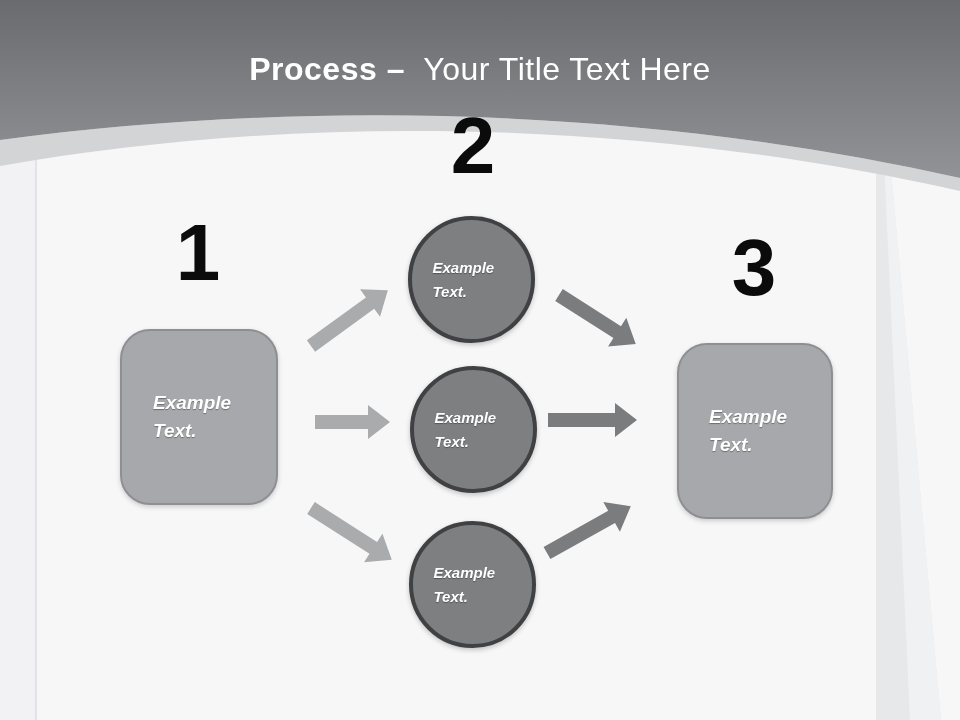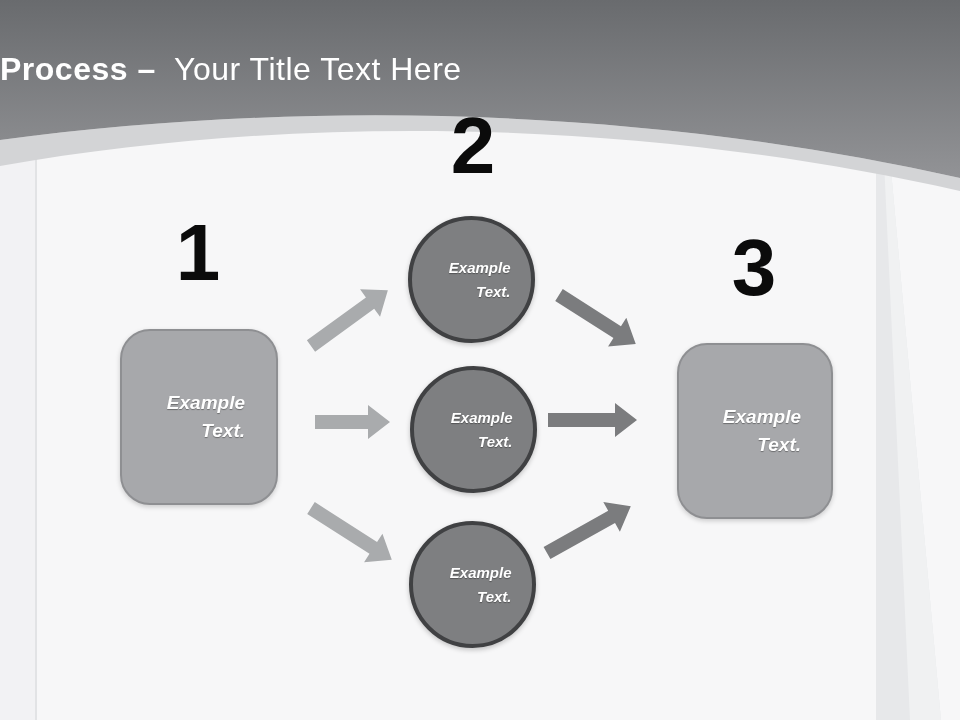--- a/index.html
+++ b/index.html
@@ -13,38 +13,38 @@
   .f-margin{fill:var(--left-margin,#f2f2f4);}
   .f-line{fill:var(--left-line,#e2e3e5);}
   .f-wedge{fill:var(--wedge,#e7e8ea);}
   .f-wedge-light{fill:var(--wedge-light,#f0f1f2);}
   .f-band{fill:var(--arc-band,#d3d4d6);}
   .f-arrow-light{fill:var(--arrow-light,#a9abad);}
   .f-arrow-dark{fill:var(--arrow-dark,#7b7c7e);}
 
   .title{
     position:absolute;left:0;top:49px;width:100%;
-    font-size:32px;line-height:1.3;
+    text-align:center;font-size:32px;line-height:1.3;
     color:var(--title-text,#ffffff);letter-spacing:.5px;white-space:nowrap;
   }
   .title .bold{font-weight:700;}
   .title .rest{font-weight:400;margin-left:9px;}
 
   .step-number{
     position:absolute;transform:translateX(-50%);
     font-size:80px;line-height:1;font-weight:700;
     color:var(--number,#0b0b0b);
   }
   .n1{left:198px;top:213px;}
   .n2{left:473px;top:106px;}
   .n3{left:754px;top:228px;}
 
   .shape{
     position:absolute;display:flex;align-items:center;justify-content:center;
-    text-align:right;color:var(--label-text,#ffffff);
+    text-align:left;color:var(--label-text,#ffffff);
     font-style:italic;font-weight:700;
     text-shadow:0 1px 1px rgba(0,0,0,.35);
   }
   .roundbox{
     background:var(--rect-fill,#a7a8ab);
     border:2px solid var(--rect-border,#8e8f92);
     border-radius:30px;
     box-shadow:0 2px 5px rgba(0,0,0,.18);
     font-size:19px;line-height:1.5;
   }

